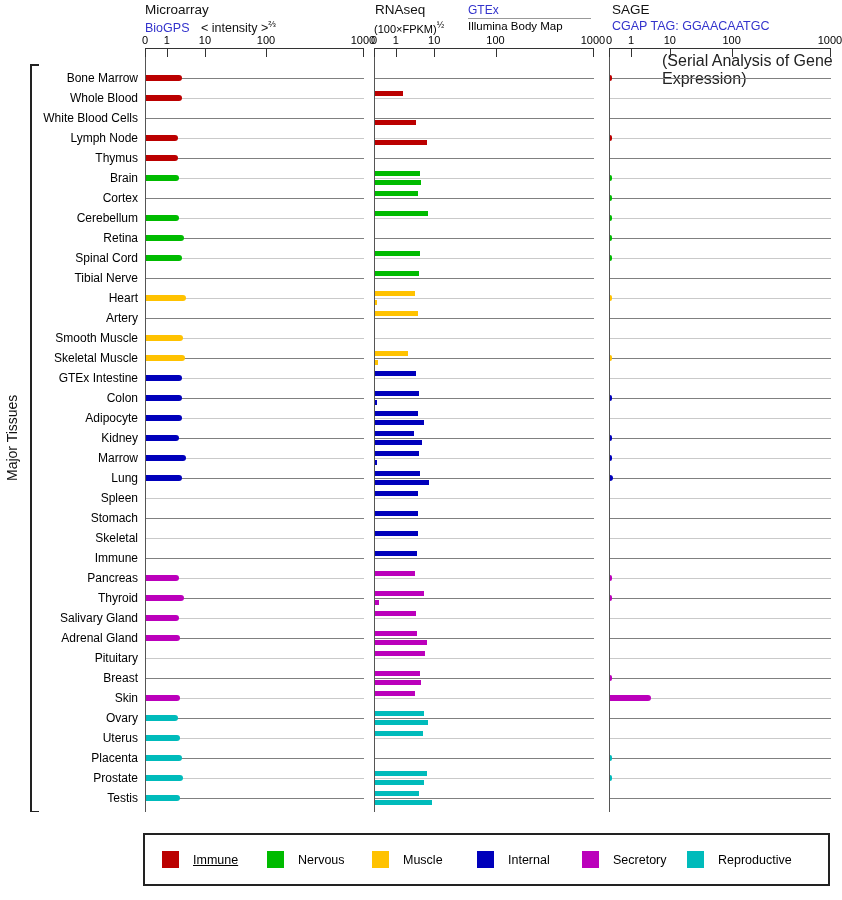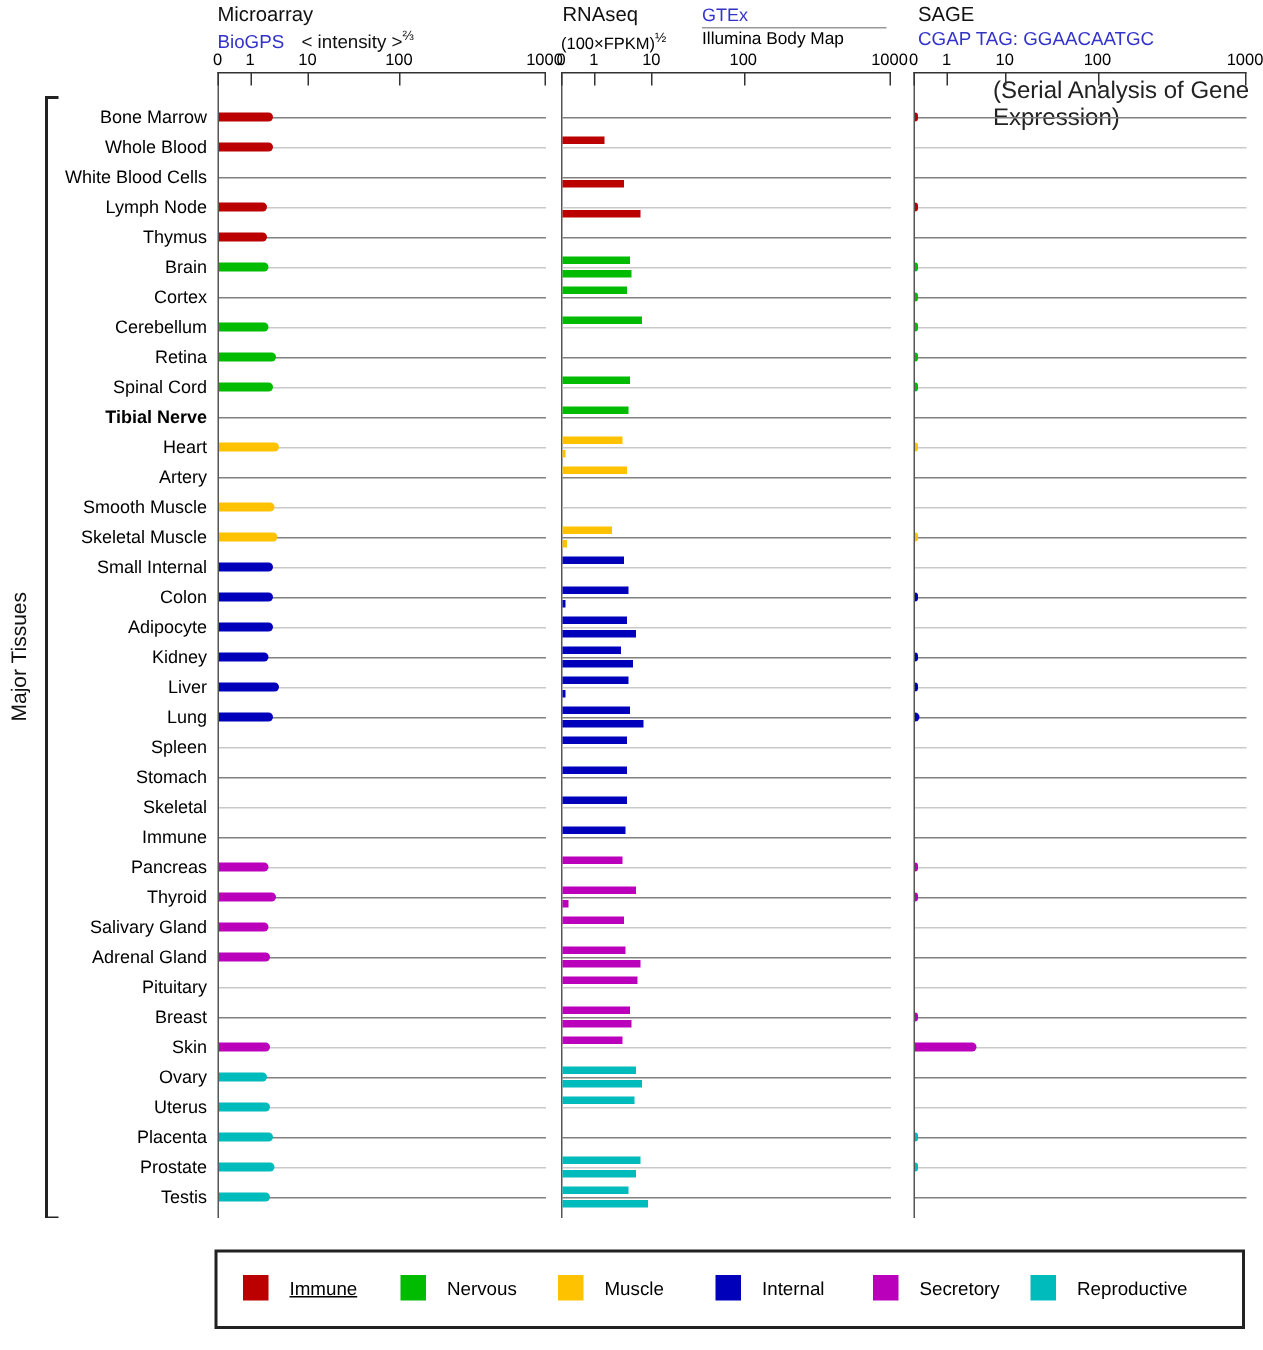--- a/index.html
+++ b/index.html
@@ -143,21 +143,21 @@
       <div class="abs row-line" style="left: 610px; top: 238px; width: 221px; height: 1px; background: rgb(128, 128, 128);"></div>
       <div class="abs bar rounded" style="left: 146px; top: 235px; width: 38.2565px; height: 6px; background: rgb(0, 187, 0);"></div>
       <div class="abs bar rounded" style="left: 610px; top: 235px; width: 2.21px; height: 6px; background: rgb(0, 187, 0);"></div>
       <div class="abs row-label" style="left: 0px; top: 251px; width: 138px;">Spinal Cord</div>
       <div class="abs row-line" style="left: 146px; top: 258px; width: 218px; height: 1px; background: rgb(201, 201, 201);"></div>
       <div class="abs row-line" style="left: 375px; top: 258px; width: 219px; height: 1px; background: rgb(201, 201, 201);"></div>
       <div class="abs row-line" style="left: 610px; top: 258px; width: 221px; height: 1px; background: rgb(201, 201, 201);"></div>
       <div class="abs bar rounded" style="left: 146px; top: 255px; width: 35.5999px; height: 6px; background: rgb(0, 187, 0);"></div>
       <div class="abs bar" style="left: 375px; top: 251px; width: 44.9739px; height: 5px; background: rgb(0, 187, 0);"></div>
       <div class="abs bar rounded" style="left: 610px; top: 255px; width: 2.21px; height: 6px; background: rgb(0, 187, 0);"></div>
-      <div class="abs row-label" style="left: 0px; top: 271px; width: 138px; font-weight: bold;">Tibial Nerve</div>
+      <div class="abs row-label" style="left: 0px; top: 271px; width: 138px;">Tibial Nerve</div>
       <div class="abs row-line" style="left: 146px; top: 278px; width: 218px; height: 1px; background: rgb(128, 128, 128);"></div>
       <div class="abs row-line" style="left: 375px; top: 278px; width: 219px; height: 1px; background: rgb(128, 128, 128);"></div>
       <div class="abs row-line" style="left: 610px; top: 278px; width: 221px; height: 1px; background: rgb(128, 128, 128);"></div>
       <div class="abs bar" style="left: 375px; top: 271px; width: 44.1202px; height: 5px; background: rgb(0, 187, 0);"></div>
       <div class="abs row-label" style="left: 0px; top: 291px; width: 138px;">Heart</div>
       <div class="abs row-line" style="left: 146px; top: 298px; width: 218px; height: 1px; background: rgb(201, 201, 201);"></div>
       <div class="abs row-line" style="left: 375px; top: 298px; width: 219px; height: 1px; background: rgb(201, 201, 201);"></div>
       <div class="abs row-line" style="left: 610px; top: 298px; width: 221px; height: 1px; background: rgb(201, 201, 201);"></div>
       <div class="abs bar rounded" style="left: 146px; top: 295px; width: 40.0022px; height: 6px; background: rgb(255, 194, 0);"></div>
       <div class="abs bar" style="left: 375px; top: 291px; width: 40.1857px; height: 5px; background: rgb(255, 194, 0);"></div>
@@ -174,21 +174,21 @@
       <div class="abs row-line" style="left: 610px; top: 338px; width: 221px; height: 1px; background: rgb(201, 201, 201);"></div>
       <div class="abs bar rounded" style="left: 146px; top: 335px; width: 36.9814px; height: 6px; background: rgb(255, 194, 0);"></div>
       <div class="abs row-label" style="left: 0px; top: 351px; width: 138px;">Skeletal Muscle</div>
       <div class="abs row-line" style="left: 146px; top: 358px; width: 218px; height: 1px; background: rgb(128, 128, 128);"></div>
       <div class="abs row-line" style="left: 375px; top: 358px; width: 219px; height: 1px; background: rgb(128, 128, 128);"></div>
       <div class="abs row-line" style="left: 610px; top: 358px; width: 221px; height: 1px; background: rgb(128, 128, 128);"></div>
       <div class="abs bar rounded" style="left: 146px; top: 355px; width: 39.4405px; height: 6px; background: rgb(255, 194, 0);"></div>
       <div class="abs bar" style="left: 375px; top: 351px; width: 33.437px; height: 5px; background: rgb(255, 194, 0);"></div>
       <div class="abs bar" style="left: 375px; top: 360px; width: 3.285px; height: 5px; background: rgb(255, 194, 0);"></div>
       <div class="abs bar rounded" style="left: 610px; top: 355px; width: 2.21px; height: 6px; background: rgb(255, 194, 0);"></div>
-      <div class="abs row-label" style="left: 0px; top: 371px; width: 138px;">Small Internal</div>
+      <div class="abs row-label" style="left: 0px; top: 371px; width: 138px;">GTEx Intestine</div>
       <div class="abs row-line" style="left: 146px; top: 378px; width: 218px; height: 1px; background: rgb(201, 201, 201);"></div>
       <div class="abs row-line" style="left: 375px; top: 378px; width: 219px; height: 1px; background: rgb(201, 201, 201);"></div>
       <div class="abs row-line" style="left: 610px; top: 378px; width: 221px; height: 1px; background: rgb(201, 201, 201);"></div>
       <div class="abs bar rounded" style="left: 146px; top: 375px; width: 36.3051px; height: 6px; background: rgb(0, 0, 187);"></div>
       <div class="abs bar" style="left: 375px; top: 371px; width: 41.2599px; height: 5px; background: rgb(0, 0, 187);"></div>
       <div class="abs row-label" style="left: 0px; top: 391px; width: 138px;">Colon</div>
       <div class="abs row-line" style="left: 146px; top: 398px; width: 218px; height: 1px; background: rgb(128, 128, 128);"></div>
       <div class="abs row-line" style="left: 375px; top: 398px; width: 219px; height: 1px; background: rgb(128, 128, 128);"></div>
       <div class="abs row-line" style="left: 610px; top: 398px; width: 221px; height: 1px; background: rgb(128, 128, 128);"></div>
       <div class="abs bar rounded" style="left: 146px; top: 395px; width: 36.3051px; height: 6px; background: rgb(0, 0, 187);"></div>
@@ -203,21 +203,21 @@
       <div class="abs bar" style="left: 375px; top: 411px; width: 42.7514px; height: 5px; background: rgb(0, 0, 187);"></div>
       <div class="abs bar" style="left: 375px; top: 420px; width: 48.688px; height: 5px; background: rgb(0, 0, 187);"></div>
       <div class="abs row-label" style="left: 0px; top: 431px; width: 138px;">Kidney</div>
       <div class="abs row-line" style="left: 146px; top: 438px; width: 218px; height: 1px; background: rgb(128, 128, 128);"></div>
       <div class="abs row-line" style="left: 375px; top: 438px; width: 219px; height: 1px; background: rgb(128, 128, 128);"></div>
       <div class="abs row-line" style="left: 610px; top: 438px; width: 221px; height: 1px; background: rgb(128, 128, 128);"></div>
       <div class="abs bar rounded" style="left: 146px; top: 435px; width: 33.2843px; height: 6px; background: rgb(0, 0, 187);"></div>
       <div class="abs bar" style="left: 375px; top: 431px; width: 39.0373px; height: 5px; background: rgb(0, 0, 187);"></div>
       <div class="abs bar" style="left: 375px; top: 440px; width: 46.9344px; height: 5px; background: rgb(0, 0, 187);"></div>
       <div class="abs bar rounded" style="left: 610px; top: 435px; width: 2.21px; height: 6px; background: rgb(0, 0, 187);"></div>
-      <div class="abs row-label" style="left: 0px; top: 451px; width: 138px;">Liver</div>
+      <div class="abs row-label" style="left: 0px; top: 451px; width: 138px;">Marrow</div>
       <div class="abs row-line" style="left: 146px; top: 458px; width: 218px; height: 1px; background: rgb(201, 201, 201);"></div>
       <div class="abs row-line" style="left: 375px; top: 458px; width: 219px; height: 1px; background: rgb(201, 201, 201);"></div>
       <div class="abs row-line" style="left: 610px; top: 458px; width: 221px; height: 1px; background: rgb(201, 201, 201);"></div>
       <div class="abs bar rounded" style="left: 146px; top: 455px; width: 40.0022px; height: 6px; background: rgb(0, 0, 187);"></div>
       <div class="abs bar" style="left: 375px; top: 451px; width: 44.1202px; height: 5px; background: rgb(0, 0, 187);"></div>
       <div class="abs bar" style="left: 375px; top: 460px; width: 2.19px; height: 5px; background: rgb(0, 0, 187);"></div>
       <div class="abs bar rounded" style="left: 610px; top: 455px; width: 2.21px; height: 6px; background: rgb(0, 0, 187);"></div>
       <div class="abs row-label" style="left: 0px; top: 471px; width: 138px;">Lung</div>
       <div class="abs row-line" style="left: 146px; top: 478px; width: 218px; height: 1px; background: rgb(128, 128, 128);"></div>
       <div class="abs row-line" style="left: 375px; top: 478px; width: 219px; height: 1px; background: rgb(128, 128, 128);"></div>

